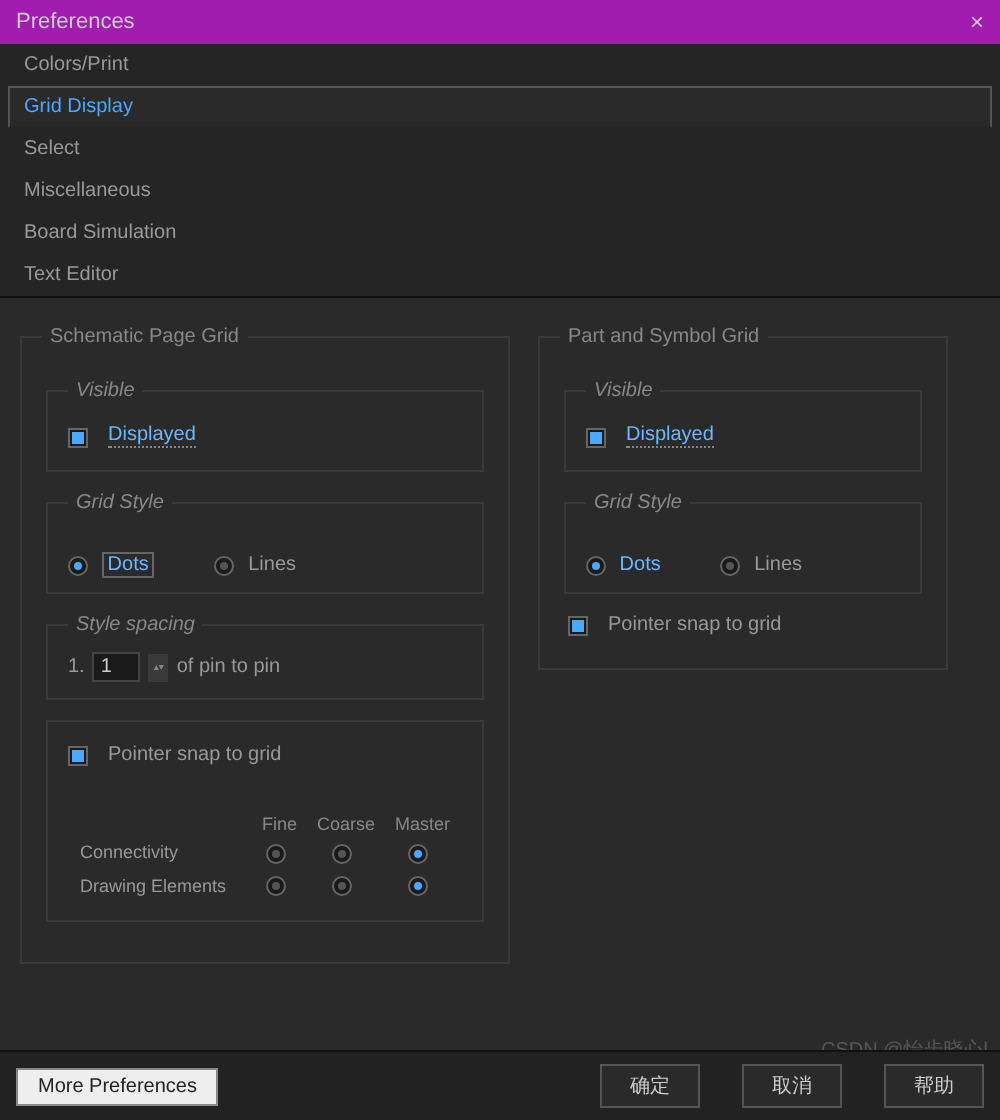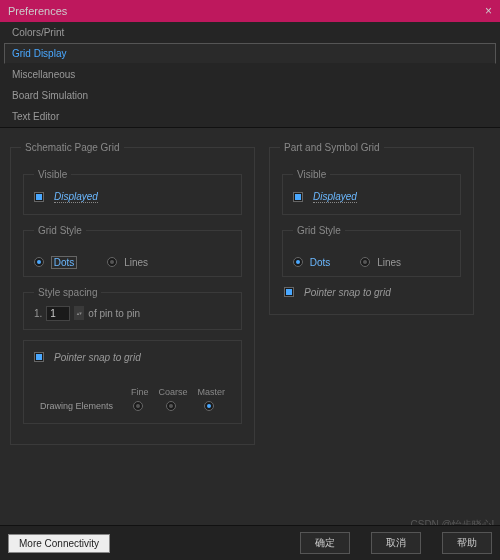--- a/index.html
+++ b/index.html
@@ -7,21 +7,21 @@
   background: #2a2a2a;
   font-family: "SimSun", "Microsoft YaHei", sans-serif;
   font-size: 10px;
   color: #aaa;
   width: 500px;
   height: 560px;
   overflow: hidden;
   position: relative;
 }
 .titlebar {
-  background: #be185d;
+  background: #a21caf;
   color: #ccc;
   padding: 4px 8px;
   font-size: 11px;
   display: flex;
   justify-content: space-between;
   align-items: center;
 }
 .close-x {
   color: #ccc;
   font-size: 12px;
@@ -63,21 +63,21 @@
 legend {
   font-size: 10px;
   color: #888;
   padding: 0 4px;
 }
 .sub-fs {
   border: 1px solid #3a3a3a;
   margin: 8px 2px 10px;
   padding: 8px 10px;
 }
-.sub-fs legend { color: #888; }
+.sub-fs legend { color: #888; font-style: italic; }
 .chk, .rad {
   display: inline-block;
   width: 10px;
   height: 10px;
   border: 1px solid #666;
   background: #1a1a1a;
   vertical-align: middle;
   margin-right: 4px;
   position: relative;
 }
@@ -101,21 +101,21 @@
   content: "";
   position: absolute;
   left: 2px; top: 2px;
   width: 4px; height: 4px;
   border-radius: 50%;
   background: #555;
 }
 .lbl { color: #999; font-size: 10px; vertical-align: middle; }
 .lbl.blue { color: #6bb8ff; }
 .dotted-u { border-bottom: 1px dotted #888; }
-.row { margin: 3px 0; display: flex; align-items: center; gap: 6px; font-style: italic; }
+.row { margin: 3px 0; display: flex; align-items: flex-end; gap: 6px; }
 .radio-row { display: flex; gap: 30px; margin-top: 12px; }
 .spacing-row { display: flex; align-items: center; gap: 4px; }
 .num-input {
   width: 24px;
   background: #1a1a1a;
   border: 1px solid #444;
   color: #ccc;
   font-size: 10px;
   padding: 1px 3px;
 }
@@ -170,20 +170,21 @@
 <body>
 
 <div class="titlebar">
   <span>Preferences</span>
   <span class="close-x">×</span>
 </div>
 
 <div class="tabbar">
   <div class="tab">Colors/Print</div>
   <div class="tab active">Grid Display</div>
+  <div class="tab">Select</div>
   <div class="tab">Miscellaneous</div>
   <div class="tab">Board Simulation</div>
   <div class="tab">Text Editor</div>
 </div>
 
 <div class="content">
   <div class="col-left">
     <fieldset>
       <legend>Schematic Page Grid</legend>
 
@@ -226,20 +227,26 @@
         </div>
         <table class="snap-table">
           <tbody>
               <tr>
             <th></th>
             <th>Fine</th>
             <th>Coarse</th>
             <th>Master</th>
           </tr>
           <tr>
+            <td class="rowlbl">Connectivity</td>
+            <td><span class="rad grey"></span></td>
+            <td><span class="rad grey"></span></td>
+            <td><span class="rad on"></span></td>
+          </tr>
+          <tr>
             <td class="rowlbl">Drawing Elements</td>
             <td><span class="rad grey"></span></td>
             <td><span class="rad grey"></span></td>
             <td><span class="rad on"></span></td>
           </tr>
         </tbody>
           </table>
       </fieldset>
     </fieldset>
   </div>
@@ -274,19 +281,19 @@
         <span class="chk on"></span>
         <span class="lbl">Pointer snap to grid</span>
       </div>
     </fieldset>
   </div>
 </div>
 
 <div class="watermark">CSDN @怡步晓心l</div>
 
 <div class="footer">
-  <button class="btn">More Connectivity</button>
+  <button class="btn">More Preferences</button>
   <div class="footer-right">
     <button class="btn dark">确定</button>
     <button class="btn dark">取消</button>
     <button class="btn dark">帮助</button>
   </div>
 </div>
 
 </body></html>

